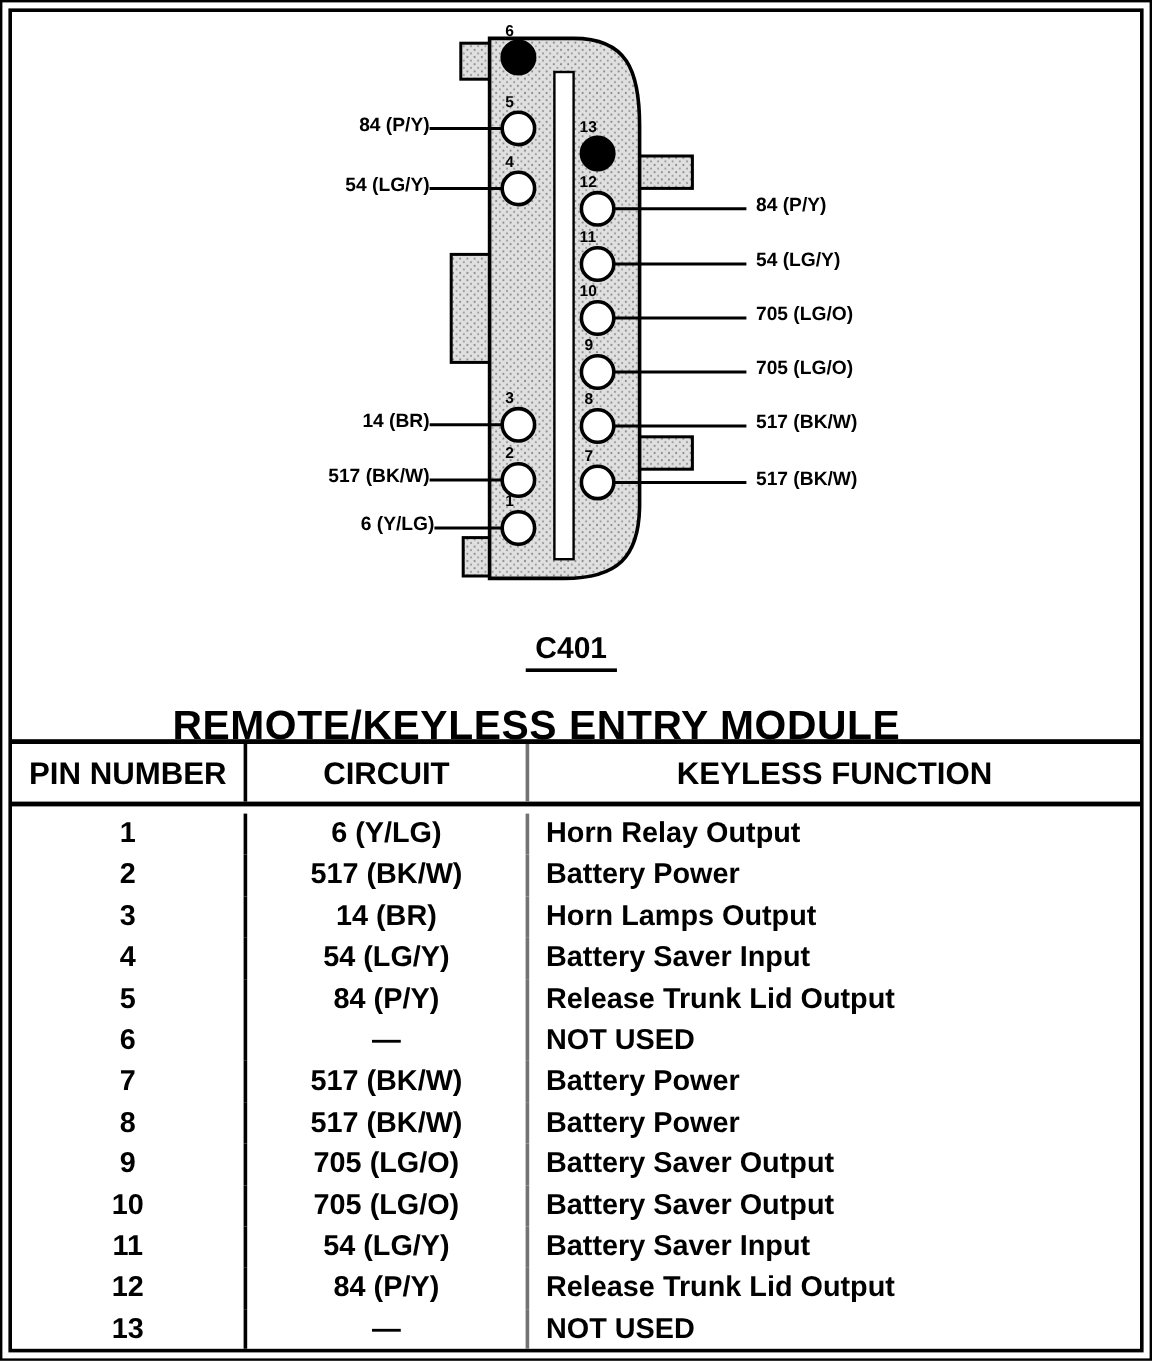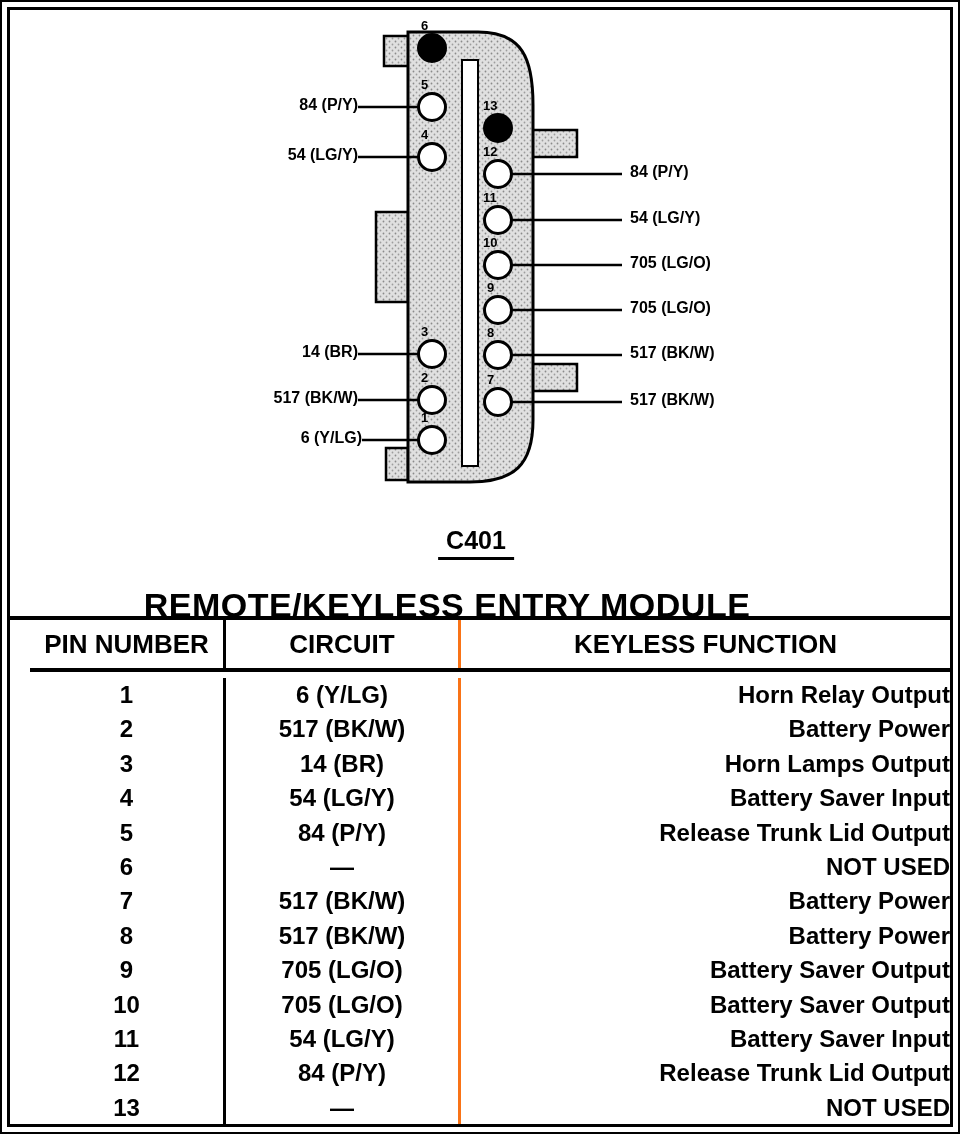--- a/index.html
+++ b/index.html
@@ -14,28 +14,28 @@
   .pin-circle.filled{background:#000;}
   .pin-num{position:absolute;top:-15px;left:4px;font-size:13px;font-weight:bold;background:transparent;}
   .wire-label{position:absolute;font-size:16px;font-weight:bold;white-space:nowrap;}
   .wire-label.left{text-align:right;}
   .connector-id{position:absolute;left:437px;top:516px;transform:translateX(-50%);
     font-size:25px;font-weight:bold;border-bottom:3px solid #000;padding:0 8px 2px 8px;margin-left:29px;}
   .module-title{position:absolute;left:437px;top:576px;transform:translateX(-50%);
     font-size:34px;font-weight:bold;white-space:nowrap;letter-spacing:0.5px;}
   
   .pin-table{width:940px;}
-  .table-header,.table-body{display:grid;grid-template-columns:196px 235px 1fr;margin-left:20px;}
+  .table-header,.table-body{display:grid;grid-template-columns:196px 235px 1fr;}
   .table-header{border-bottom:4px solid #000;}
   .hcell{height:48px;line-height:48px;font-size:26px;font-weight:bold;text-align:center;}
   .table-body{grid-auto-rows:34.4px;padding-top:6px;}
   .cell{font-size:24px;font-weight:bold;line-height:34.4px;white-space:nowrap;overflow:hidden;}
   .col-a{text-align:center;border-right:3px solid #000;}
-  .col-b{text-align:center;border-right:3px solid #f97316;}
-  .col-c{text-align:right;padding-left:14px;}
+  .col-b{text-align:center;border-right:3px solid #737373;}
+  .col-c{text-align:left;padding-left:14px;}
   
   .table-body{min-height:458px;}
 </style>
 </head>
 <body>
 
 <div class="outer">
 <div class="frame">
 
   <div class="diagram">

